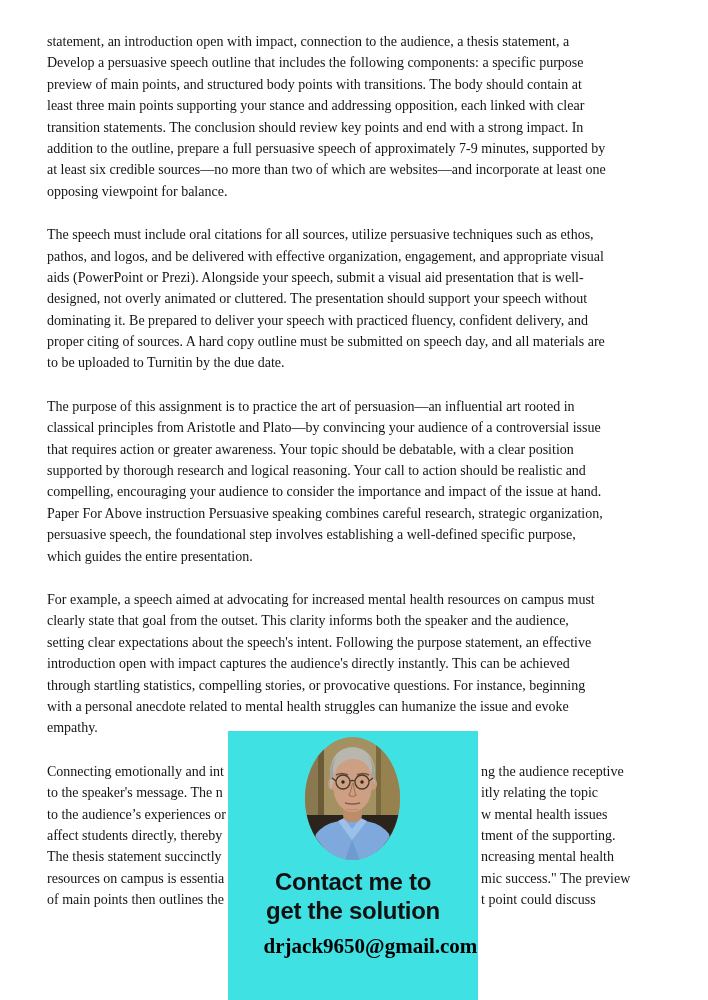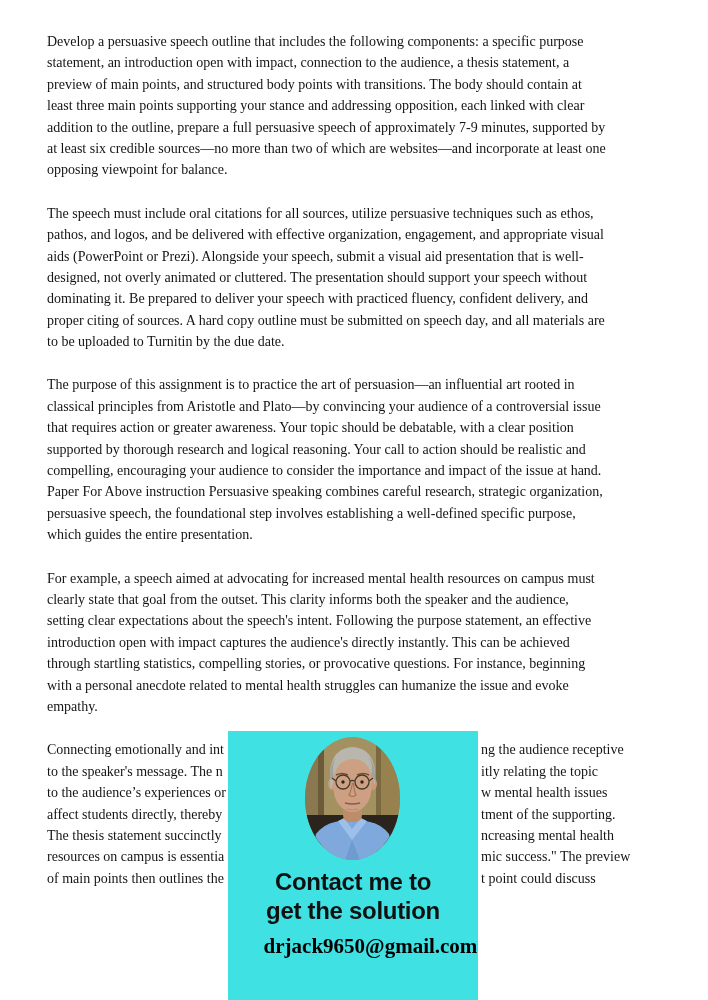--- a/index.html
+++ b/index.html
@@ -18,24 +18,25 @@
   .ad-email{margin-top:9px;font-family:"Liberation Serif","DejaVu Serif",serif;
             font-weight:bold;font-size:21px;line-height:24px;letter-spacing:0;margin-left:35px;}
 </style>
 </head>
 <body>
 
 <div class="page">
 
   <div class="doc" id="doc">
       <div class="para">
+        <div class="line">statement, an introduction open with impact, connection to the audience, a thesis statement, a</div>
         <div class="line">Develop a persuasive speech outline that includes the following components: a specific purpose</div>
-        <div class="line">statement, an introduction open with impact, connection to the audience, a thesis statement, a</div>
         <div class="line">preview of main points, and structured body points with transitions. The body should contain at</div>
         <div class="line">least three main points supporting your stance and addressing opposition, each linked with clear</div>
+        <div class="line">transition statements. The conclusion should review key points and end with a strong impact. In</div>
         <div class="line">addition to the outline, prepare a full persuasive speech of approximately 7-9 minutes, supported by</div>
         <div class="line">at least six credible sources—no more than two of which are websites—and incorporate at least one</div>
         <div class="line">opposing viewpoint for balance.</div>
       </div>
       <div class="para">
         <div class="line">The speech must include oral citations for all sources, utilize persuasive techniques such as ethos,</div>
         <div class="line">pathos, and logos, and be delivered with effective organization, engagement, and appropriate visual</div>
         <div class="line">aids (PowerPoint or Prezi). Alongside your speech, submit a visual aid presentation that is well-</div>
         <div class="line">designed, not overly animated or cluttered. The presentation should support your speech without</div>
         <div class="line">dominating it. Be prepared to deliver your speech with practiced fluency, confident delivery, and</div>

